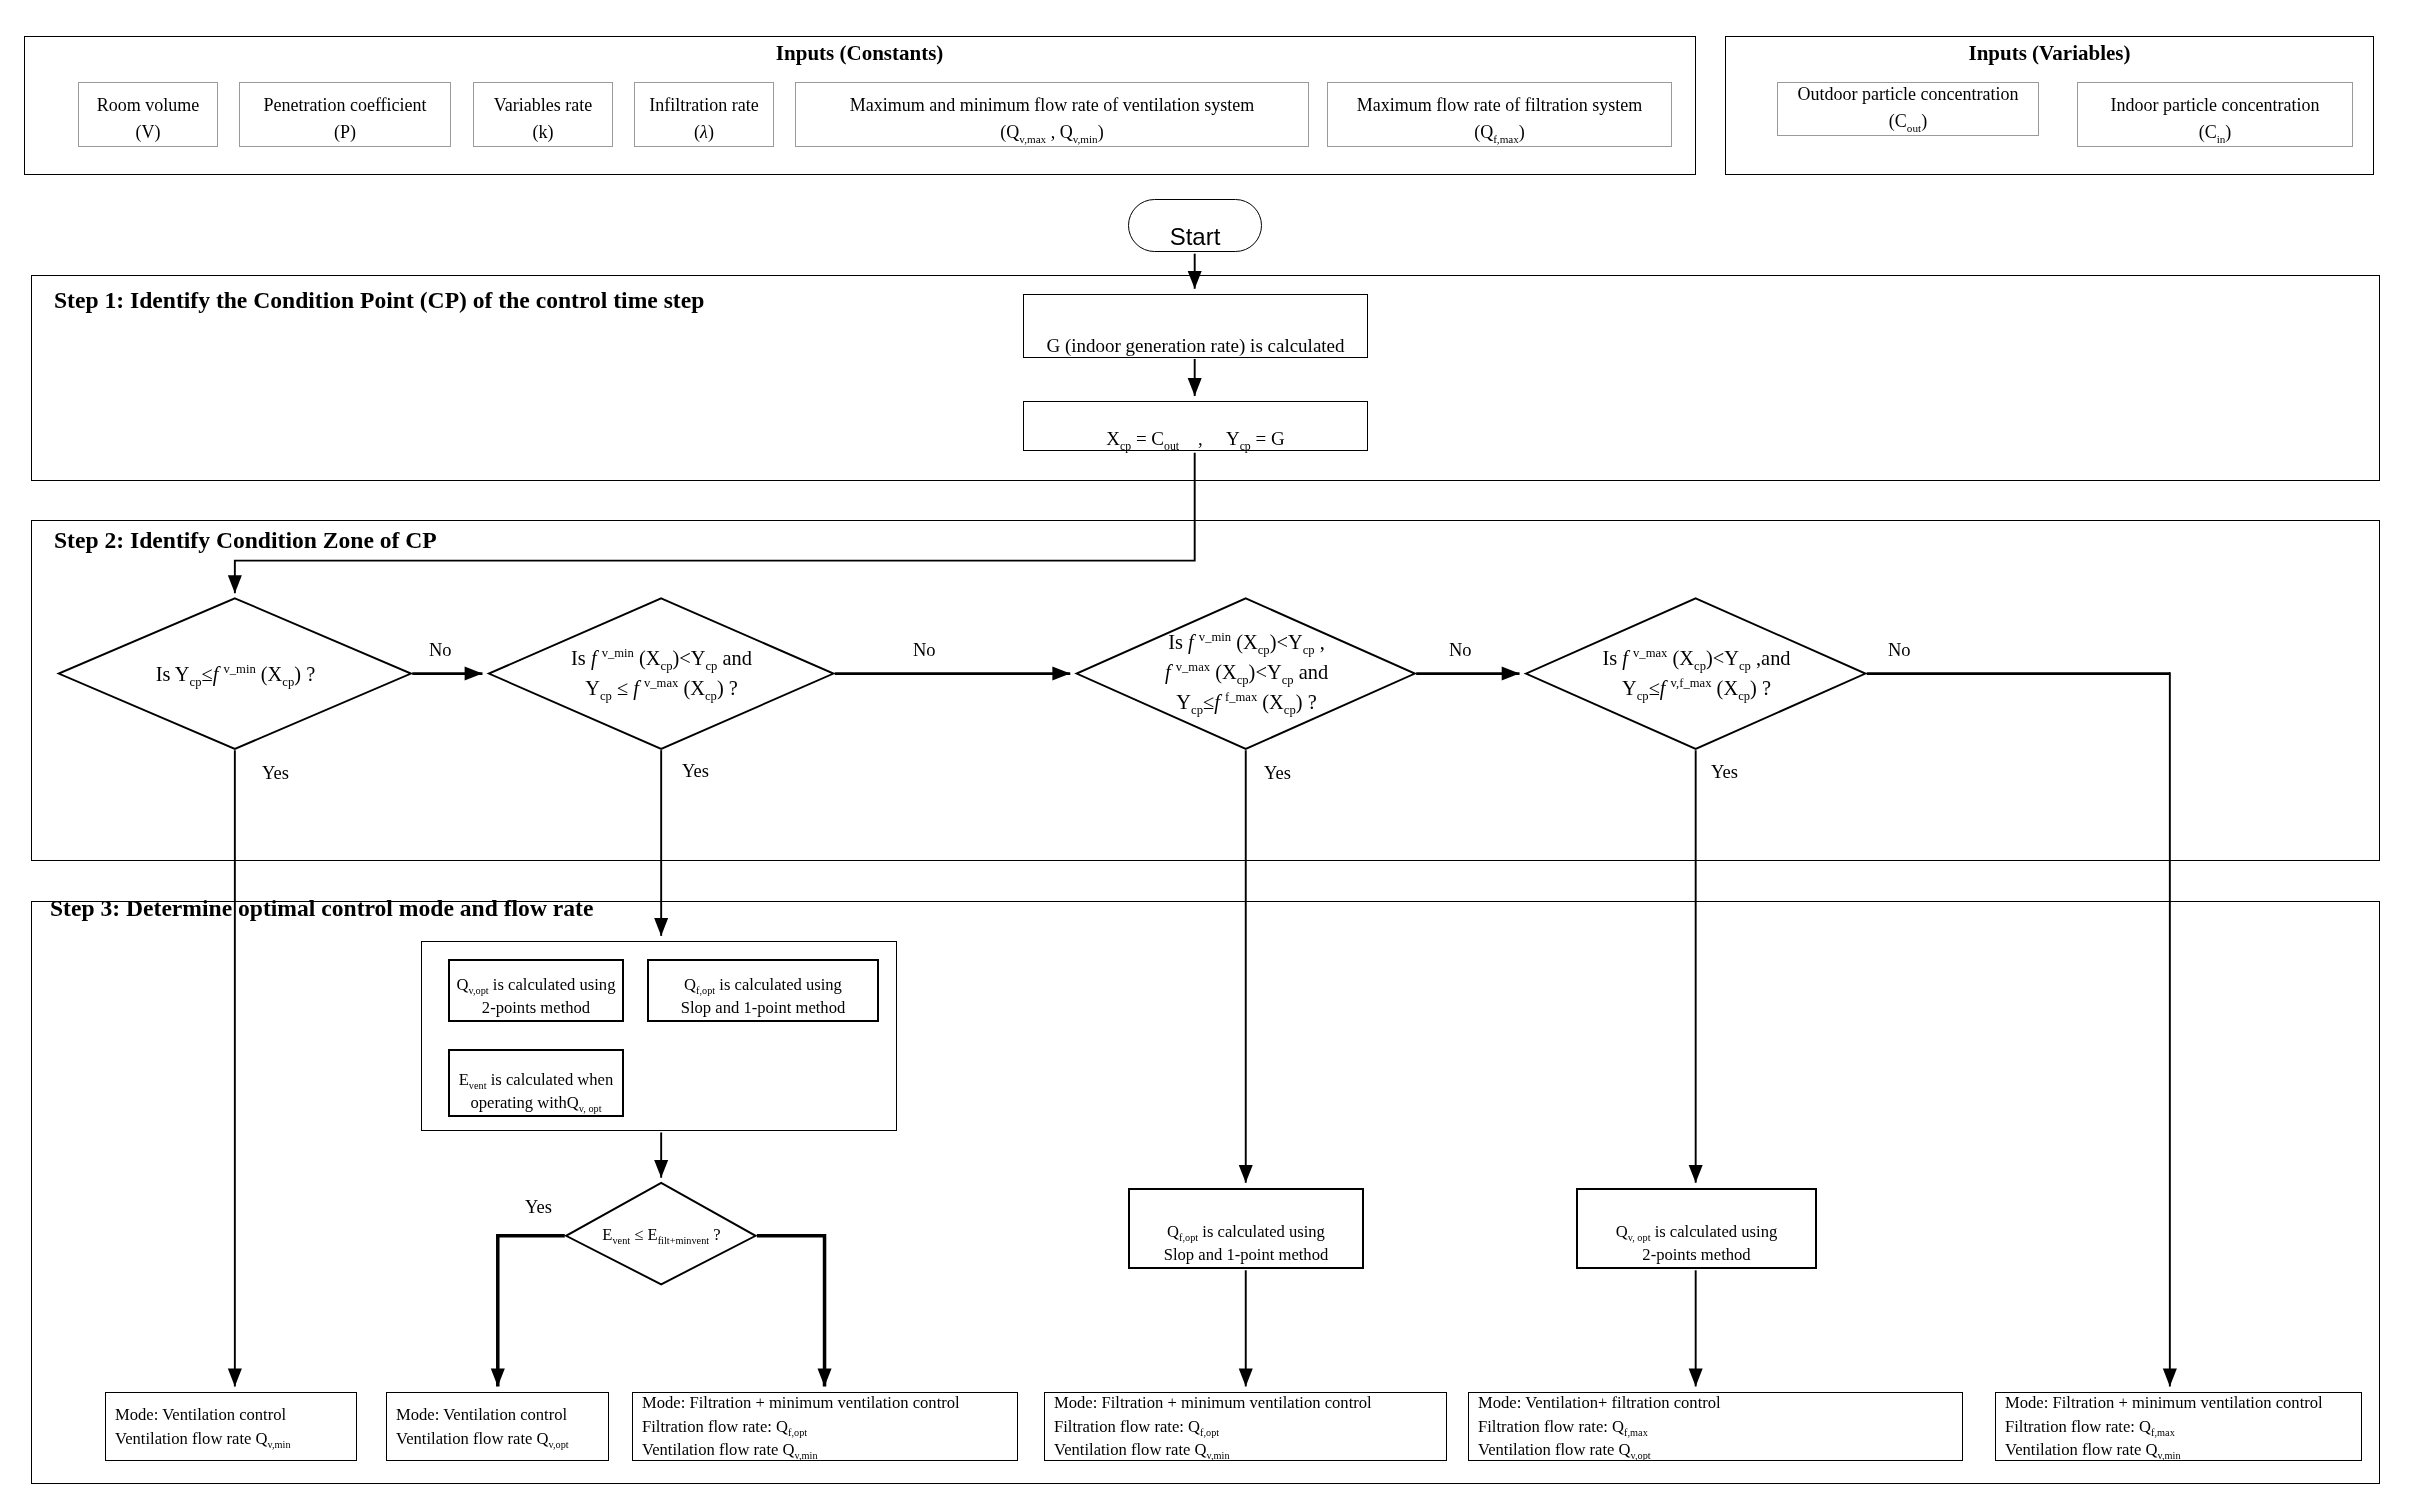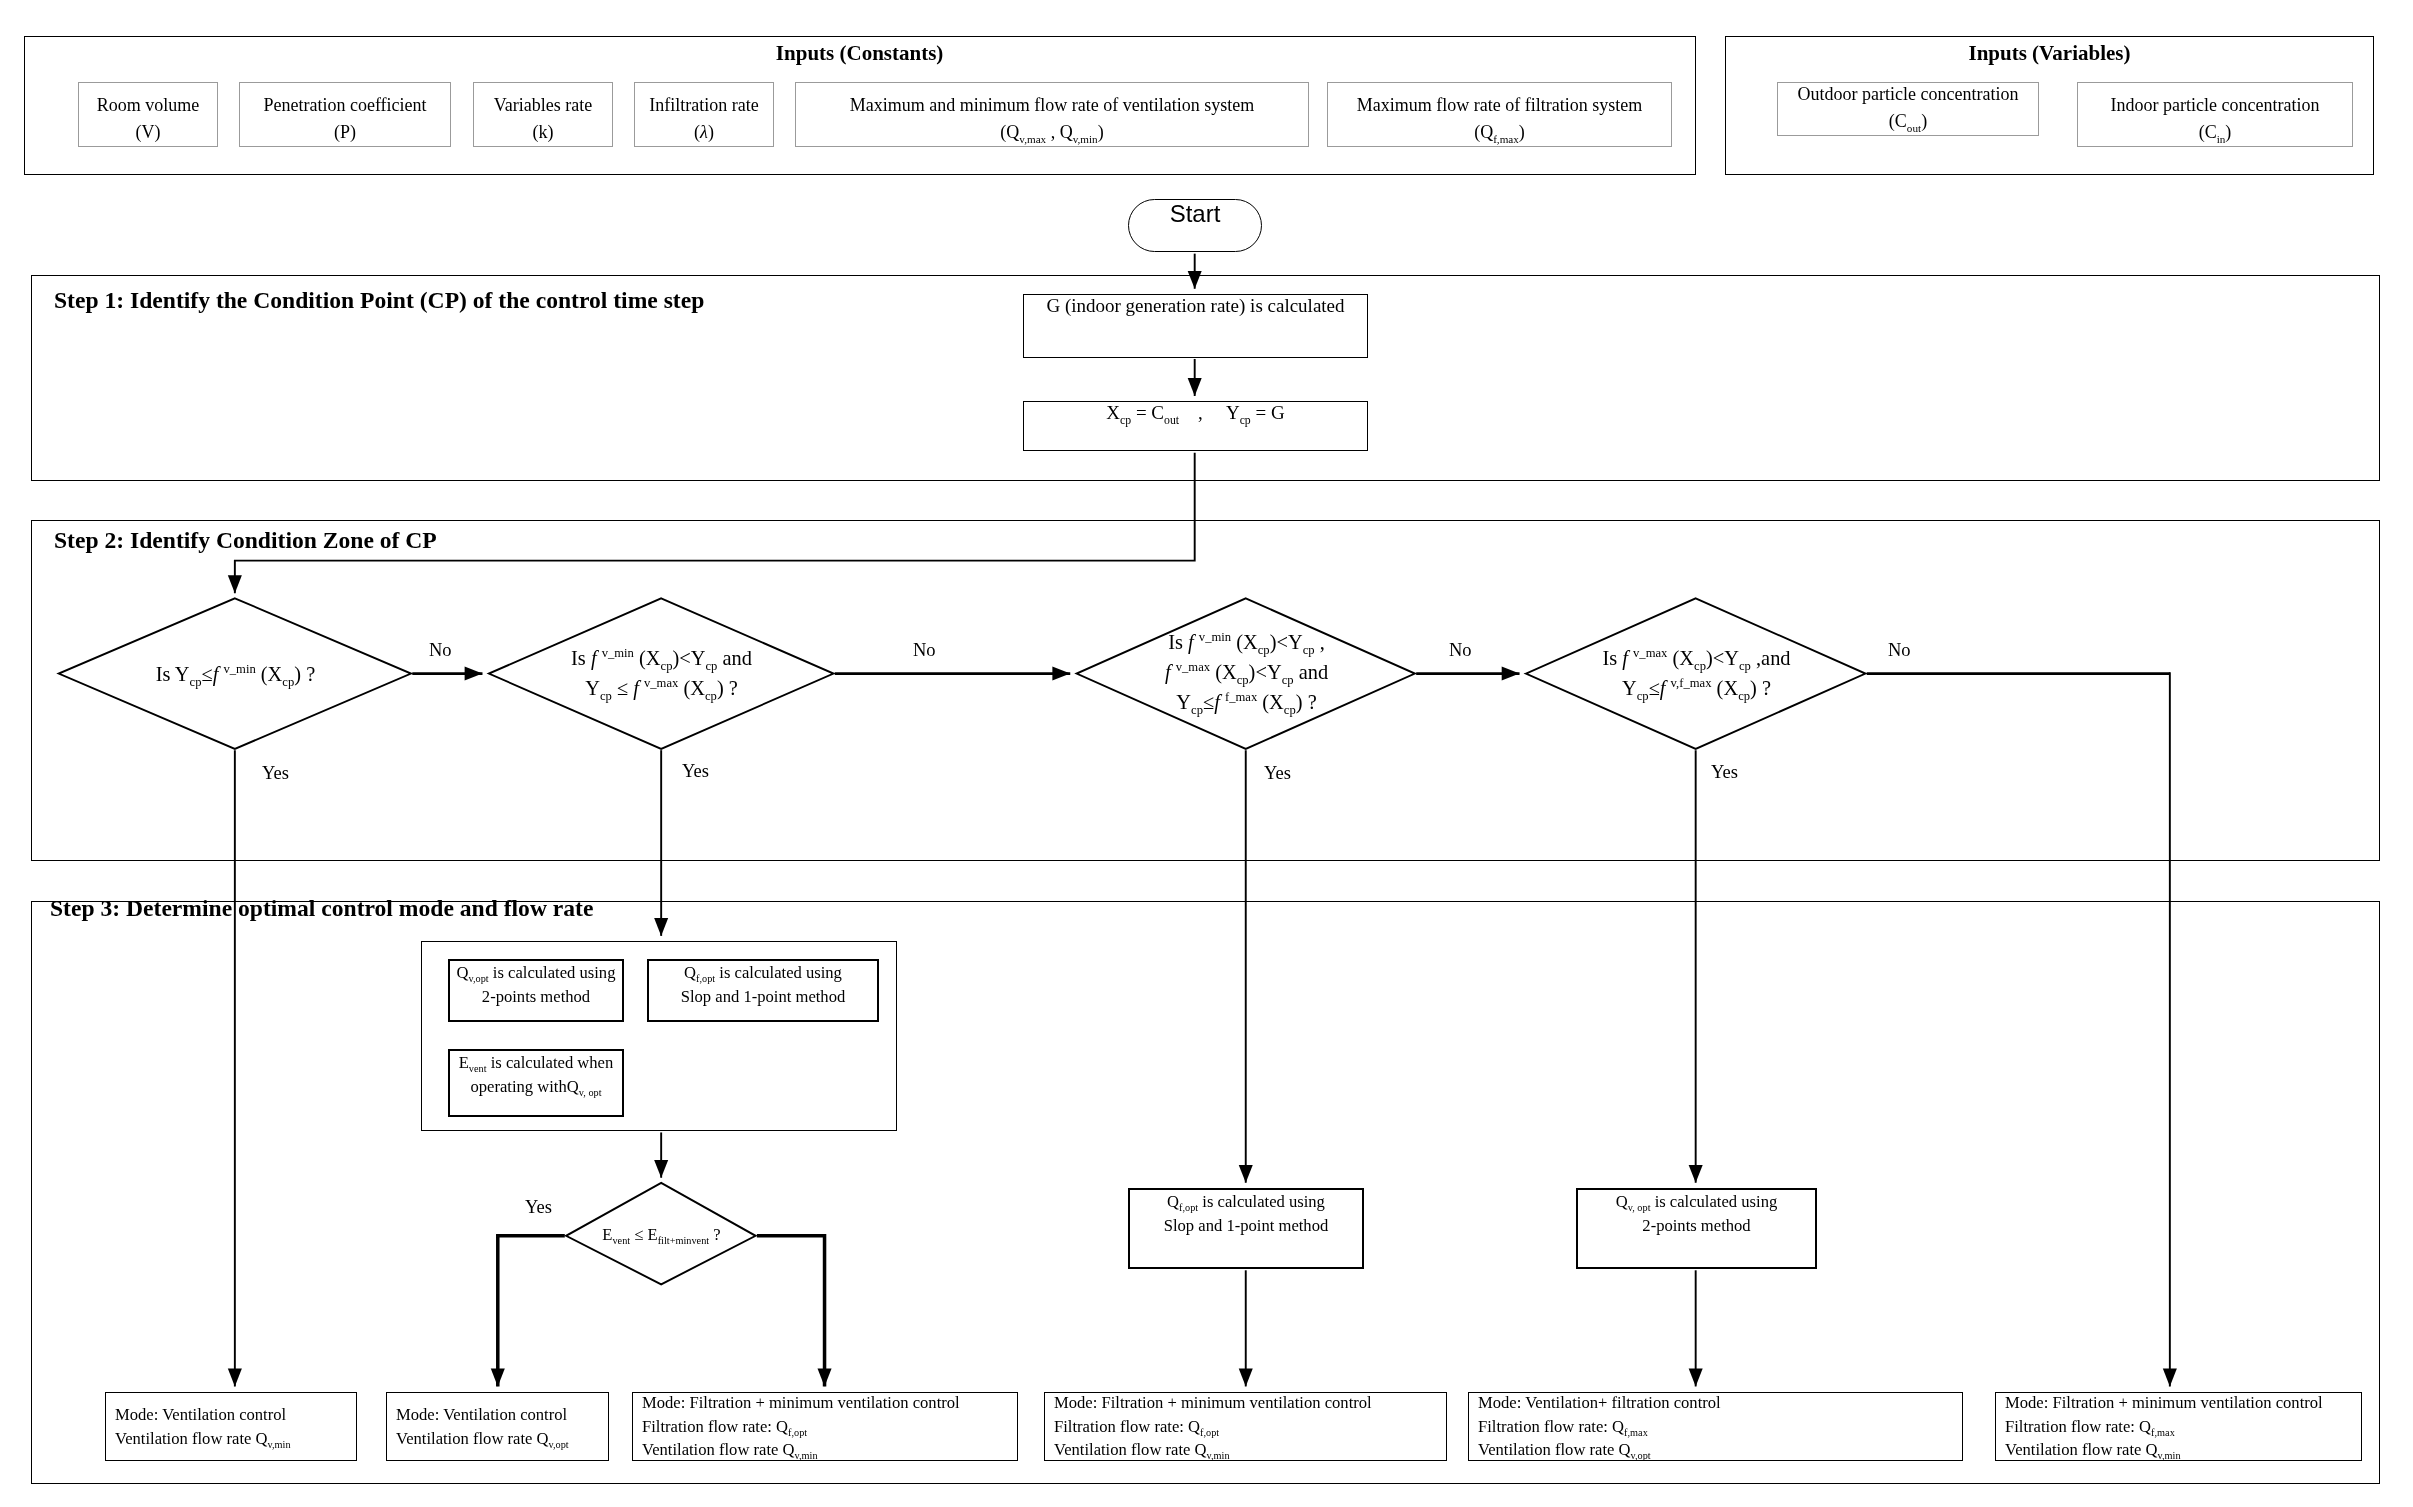--- a/index.html
+++ b/index.html
@@ -15,21 +15,21 @@
 
   .panel{position:absolute;box-sizing:border-box;border:1.9px solid var(--ink,#000);z-index:0;background:transparent;}
   .panel-title{position:absolute;z-index:3;font-weight:bold;font-size:21px;text-align:center;font-family:Liberation Serif, serif;}
   .chip{position:absolute;box-sizing:border-box;border:1.9px solid var(--chip-border,#9b9b9b);background:#fff;z-index:2;
         display:flex;flex-direction:column;align-items:center;justify-content:flex-end;
         font-size:18px;line-height:27px;text-align:center;padding:0 3.8px;margin-left:12px;}
   .steprect{position:absolute;box-sizing:border-box;border:1.9px solid var(--ink,#000);z-index:0;background:transparent;}
   .stephead{position:absolute;z-index:2;font-weight:bold;font-size:23.6px;white-space:nowrap;}
 
   .node{position:absolute;box-sizing:border-box;border:1.9px solid var(--ink,#000);background:#fff;z-index:2;
-        display:flex;flex-direction:column;align-items:center;justify-content:flex-start;text-align:center;}
+        display:flex;flex-direction:column;align-items:center;justify-content:flex-end;text-align:center;}
   .terminal{border-radius:27px;font-family:"Liberation Sans",sans-serif;font-size:24px;}
   .proc{font-size:19px;}
   .groupbox{position:absolute;box-sizing:border-box;border:1.9px solid var(--ink,#000);background:#fff;z-index:2;}
   .calc{border-width:2.6px;font-size:16.6px;line-height:23.6px;padding:0 2.6px;}
   .outcome{align-items:flex-start;justify-content:center;text-align:left;
            font-size:16.6px;line-height:23.6px;padding:0 9px;}
   .dlabel{position:absolute;z-index:3;text-align:center;font-size:20.4px;line-height:30px;}
   .dlabel.small{font-size:16.6px;line-height:22px;}
   .branch{position:absolute;z-index:3;font-size:18.5px;white-space:nowrap;}
   sub{font-size:62%;line-height:0;}

